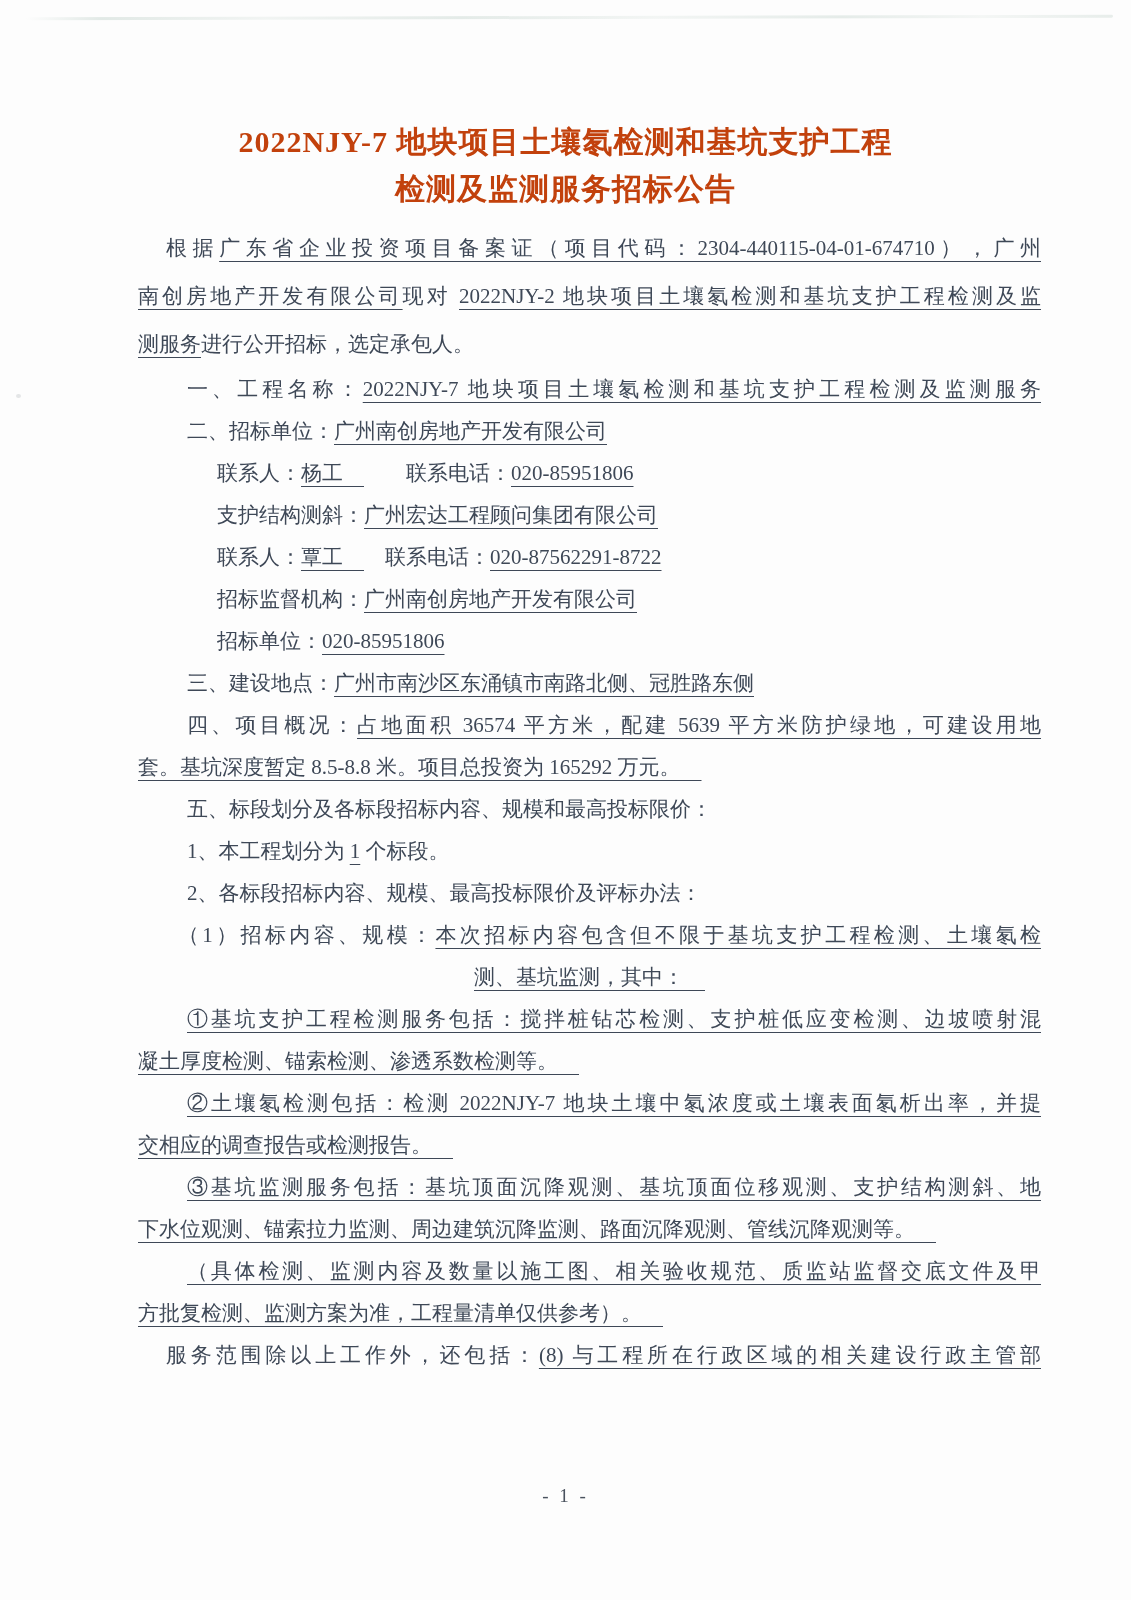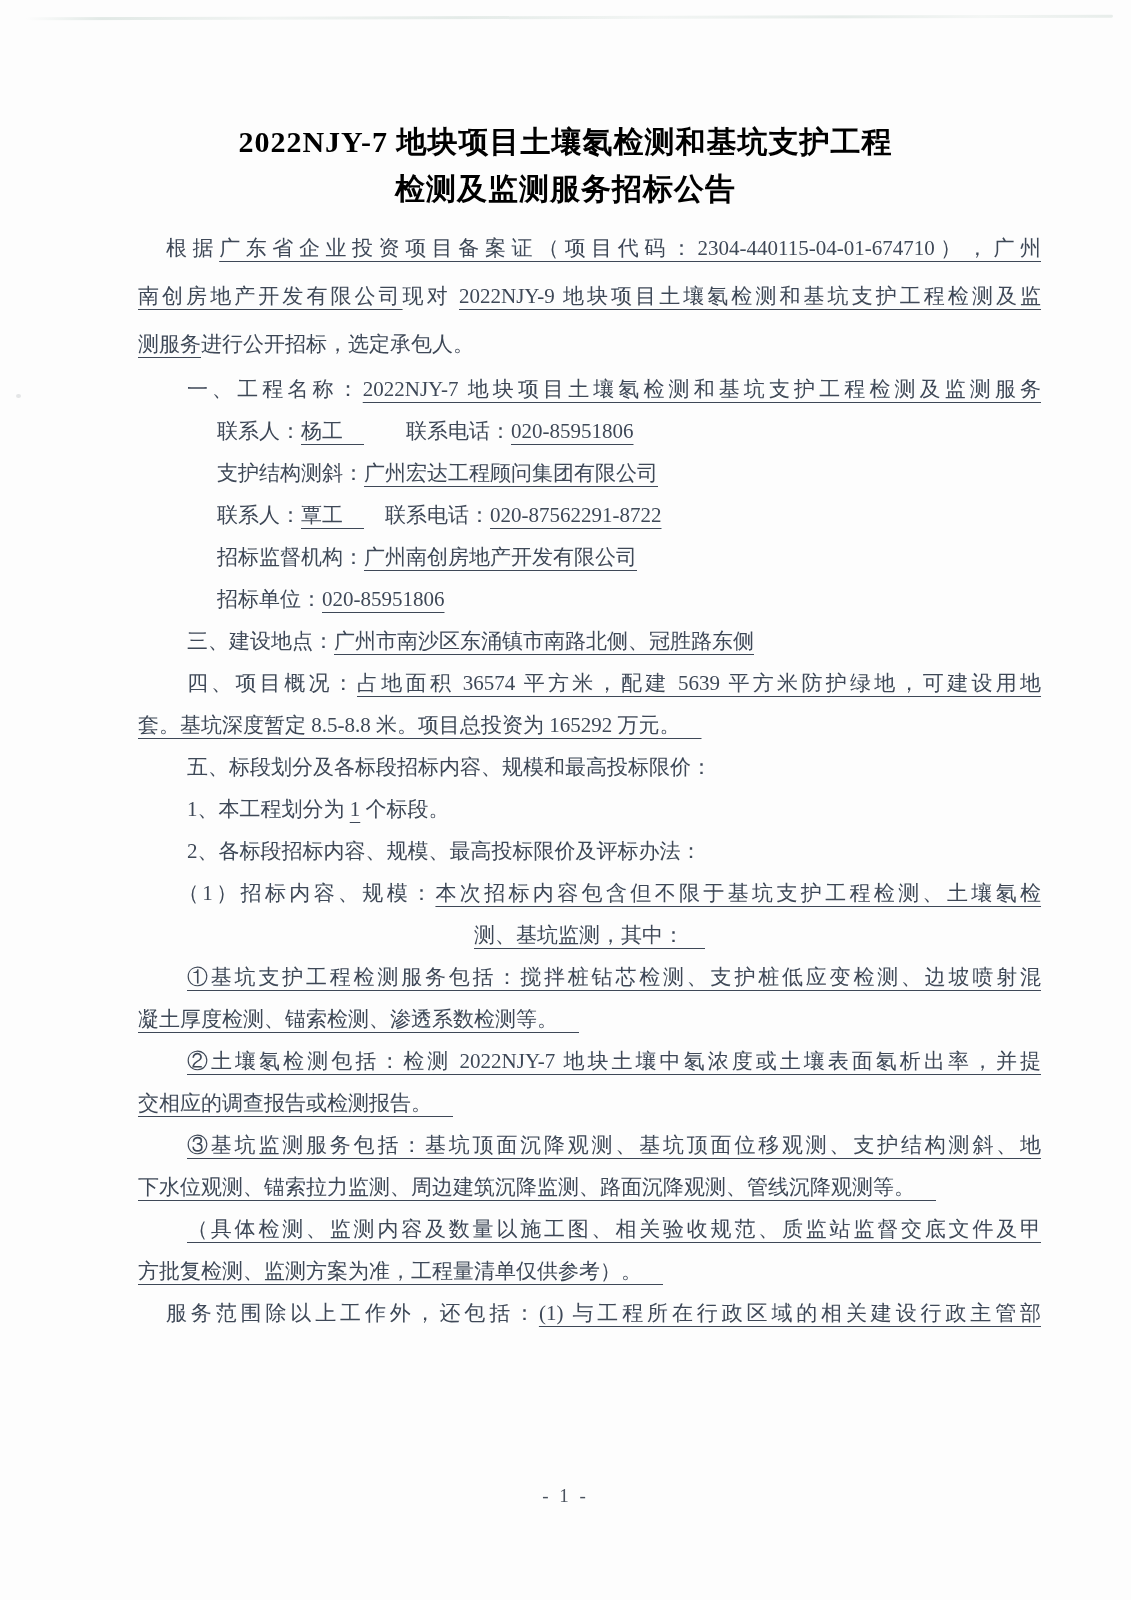--- a/index.html
+++ b/index.html
@@ -12,21 +12,21 @@
   .artifact-top{
     position:absolute;top:16px;left:26px;right:18px;height:3px;border-radius:2px;
     background:linear-gradient(90deg,
       rgba(206,219,213,0) 0%, rgba(203,217,211,.55) 7%, rgba(214,224,219,.30) 22%,
       rgba(203,217,211,.50) 40%, rgba(216,226,221,.28) 58%, rgba(203,217,211,.48) 75%,
       rgba(218,227,222,.25) 88%, rgba(205,218,212,.45) 100%);
     transform:rotate(-.12deg);
   }
   .speck{position:absolute;left:16px;top:394px;width:5px;height:4px;background:#d9dcdd;border-radius:50%;opacity:.7;}
   .title{margin:0;padding:118px 40px 0 40px;text-align:center;
-    font-size:30px;line-height:47px;font-weight:bold;letter-spacing:1px;color:#000000;}
+    font-size:30px;line-height:47px;font-weight:bold;letter-spacing:1px;color:#c2410c;}
   .tline{display:block;}
   .doc-body{margin:12px 90px 0 138px;font-size:21px;}
   .line{line-height:42px;white-space:pre-wrap;}
   .line.intro{line-height:48px;}
   .line.fill{text-align:justify;text-align-last:justify;}
   .u{text-decoration:underline;text-underline-offset:6px;
      text-decoration-thickness:1.2px;text-decoration-skip-ink:none;}
   .pagenum{position:absolute;left:0;right:0;top:1485px;text-align:center;
     font-size:19px;letter-spacing:3px;color:#4a525e;}
 </style>
@@ -37,23 +37,24 @@
   <div class="artifact-top"></div>
   <div class="speck"></div>
 
   <h1 class="title">
     <span class="tline">2022NJY-7 地块项目土壤氡检测和基坑支护工程</span>
     <span class="tline">检测及监测服务招标公告</span>
   </h1>
 
   <div class="doc-body">
       <div class="line fill intro" style="padding-left: 28px;"><span>根据</span><span class="u">广东省企业投资项目备案证（项目代码：2304-440115-04-01-674710），广州</span></div>
-      <div class="line fill intro" style="padding-left: 0px;"><span class="u">南创房地产开发有限公司</span><span>现对 </span><span class="u">2022NJY-9 地块项目土壤氡检测和基坑支护工程检测及监</span></div>
+      <div class="line fill intro" style="padding-left: 0px;"><span class="u">南创房地产开发有限公司</span><span>现对 </span><span class="u">2022NJY-2 地块项目土壤氡检测和基坑支护工程检测及监</span></div>
       <div class="line intro" style="padding-left: 0px;"><span class="u">测服务</span><span>进行公开招标，选定承包人。</span></div>
       <div class="line fill" style="padding-left: 49px;"><span>一、工程名称：</span><span class="u">2022NJY-7 地块项目土壤氡检测和基坑支护工程检测及监测服务</span></div>
+      <div class="line" style="padding-left: 49px;"><span>二、招标单位：</span><span class="u">广州南创房地产开发有限公司</span></div>
       <div class="line" style="padding-left: 79px;"><span>联系人：</span><span class="u">杨工　</span><span>　　联系电话：</span><span class="u">020-85951806</span></div>
       <div class="line" style="padding-left: 79px;"><span>支护结构测斜：</span><span class="u">广州宏达工程顾问集团有限公司</span></div>
       <div class="line" style="padding-left: 79px;"><span>联系人：</span><span class="u">覃工　</span><span>　联系电话：</span><span class="u">020-87562291-8722</span></div>
       <div class="line" style="padding-left: 79px;"><span>招标监督机构：</span><span class="u">广州南创房地产开发有限公司</span></div>
       <div class="line" style="padding-left: 79px;"><span>招标单位：</span><span class="u">020-85951806</span></div>
       <div class="line" style="padding-left: 49px;"><span>三、建设地点：</span><span class="u">广州市南沙区东涌镇市南路北侧、冠胜路东侧</span></div>
       <div class="line fill" style="padding-left: 49px;"><span>四、项目概况：</span><span class="u">占地面积 36574 平方米，配建 5639 平方米防护绿地，可建设用地</span></div>
       <div class="line" style="padding-left: 0px;"><span class="u">套。基坑深度暂定 8.5-8.8 米。项目总投资为 165292 万元。　</span></div>
       <div class="line" style="padding-left: 49px;"><span>五、标段划分及各标段招标内容、规模和最高投标限价：</span></div>
       <div class="line" style="padding-left: 49px;"><span>1、本工程划分为 </span><span class="u">1</span><span> 个标段。</span></div>
@@ -61,17 +62,17 @@
       <div class="line fill" style="padding-left: 40px;"><span>（1）招标内容、规模：</span><span class="u">本次招标内容包含但不限于基坑支护工程检测、土壤氡检</span></div>
       <div class="line" style="padding-left: 0px; text-align: center;"><span class="u">测、基坑监测，其中：　</span></div>
       <div class="line fill" style="padding-left: 49px;"><span class="u">①基坑支护工程检测服务包括：搅拌桩钻芯检测、支护桩低应变检测、边坡喷射混</span></div>
       <div class="line" style="padding-left: 0px;"><span class="u">凝土厚度检测、锚索检测、渗透系数检测等。　</span></div>
       <div class="line fill" style="padding-left: 49px;"><span class="u">②土壤氡检测包括：检测 2022NJY-7 地块土壤中氡浓度或土壤表面氡析出率，并提</span></div>
       <div class="line" style="padding-left: 0px;"><span class="u">交相应的调查报告或检测报告。　</span></div>
       <div class="line fill" style="padding-left: 49px;"><span class="u">③基坑监测服务包括：基坑顶面沉降观测、基坑顶面位移观测、支护结构测斜、地</span></div>
       <div class="line" style="padding-left: 0px;"><span class="u">下水位观测、锚索拉力监测、周边建筑沉降监测、路面沉降观测、管线沉降观测等。　</span></div>
       <div class="line fill" style="padding-left: 49px;"><span class="u">（具体检测、监测内容及数量以施工图、相关验收规范、质监站监督交底文件及甲</span></div>
       <div class="line" style="padding-left: 0px;"><span class="u">方批复检测、监测方案为准，工程量清单仅供参考）。　</span></div>
-      <div class="line fill" style="padding-left: 28px;"><span>服务范围除以上工作外，还包括：</span><span class="u">(1) 与工程所在行政区域的相关建设行政主管部</span></div>
+      <div class="line fill" style="padding-left: 28px;"><span>服务范围除以上工作外，还包括：</span><span class="u">(8) 与工程所在行政区域的相关建设行政主管部</span></div>
     </div>
 
   <div class="pagenum">- 1 -</div>
 </div>
 
 </body></html>

